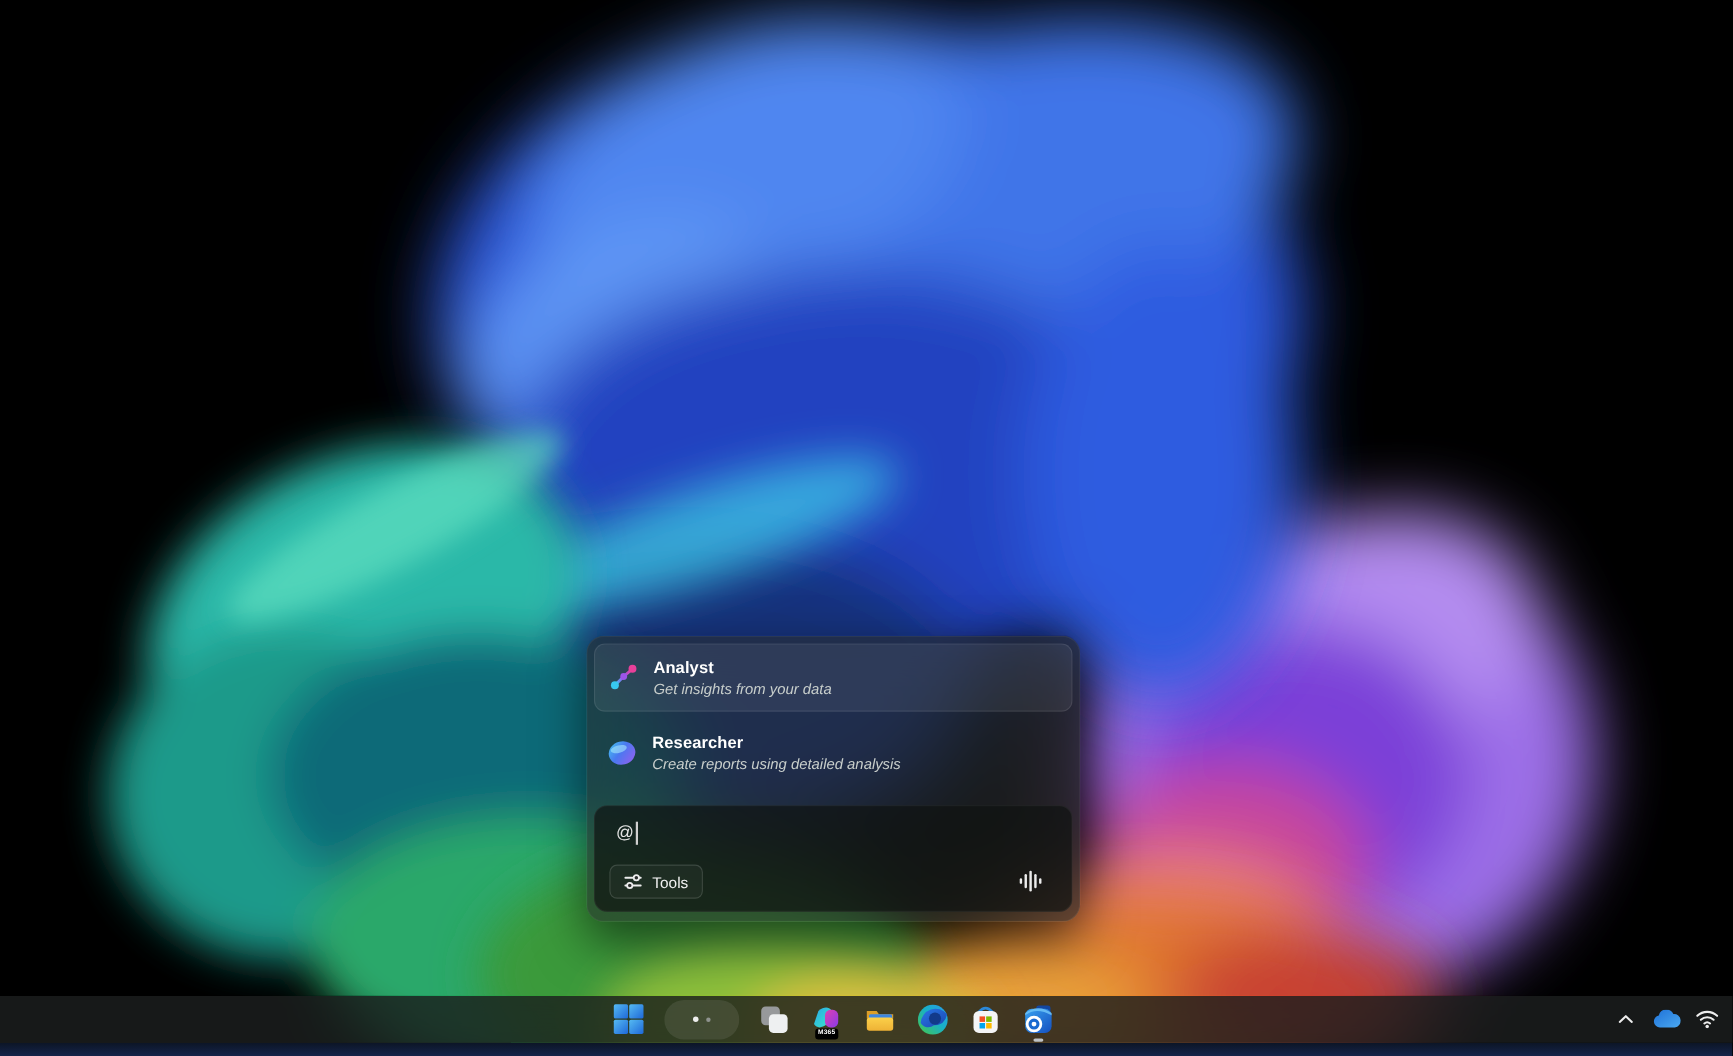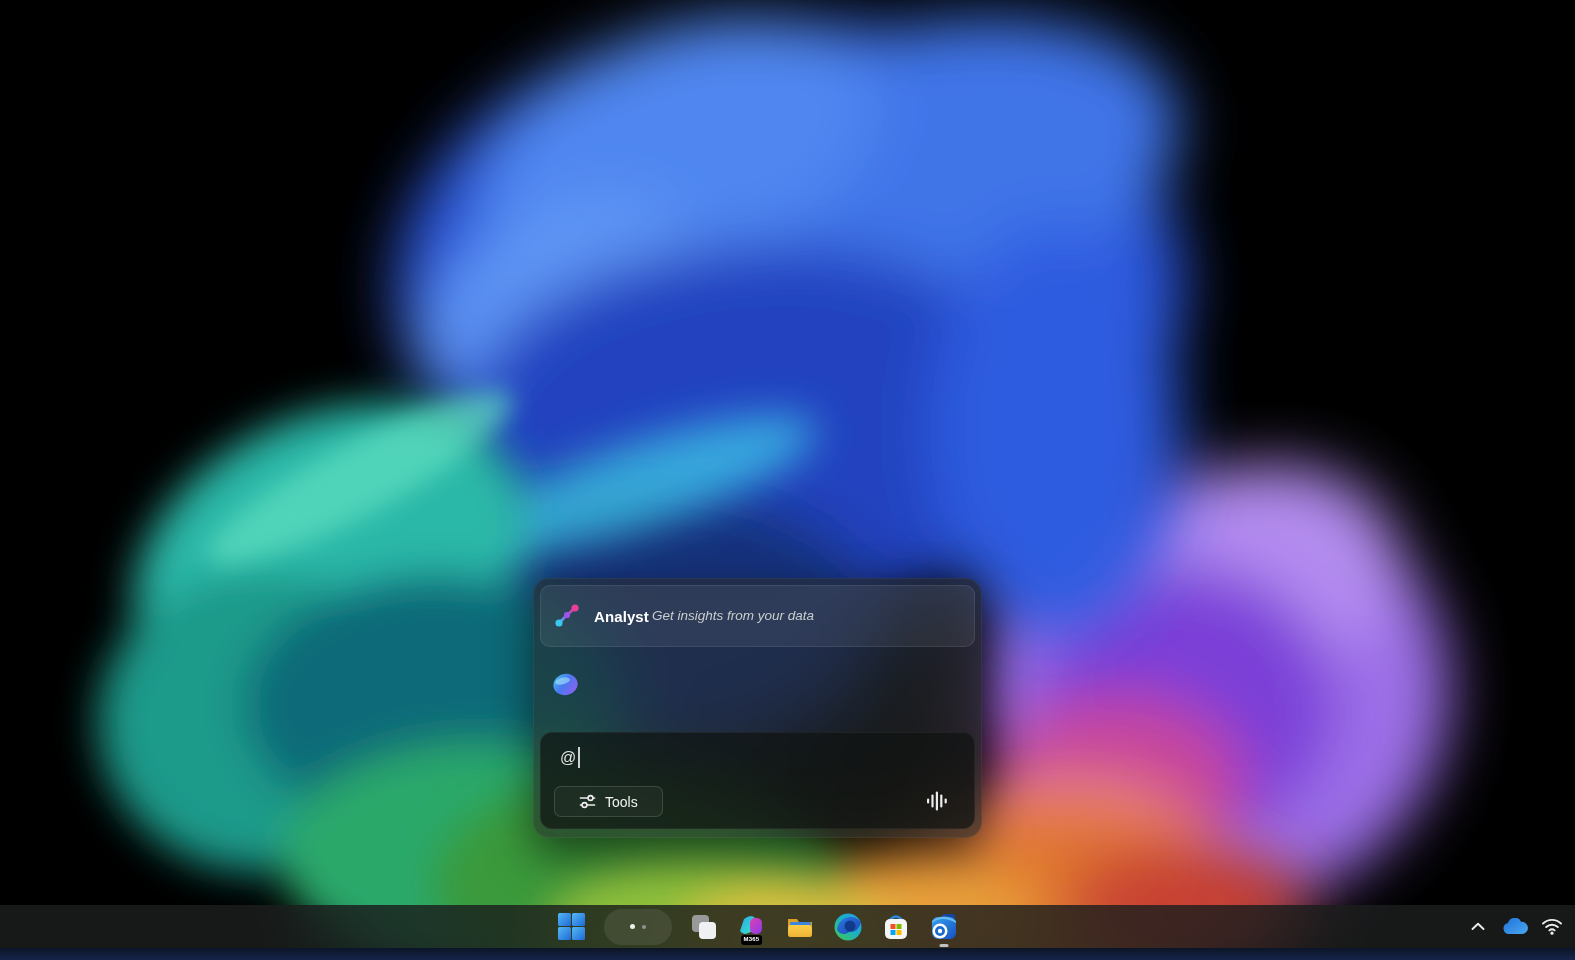--- a/index.html
+++ b/index.html
@@ -24,37 +24,37 @@
     display:flex; align-items:center; gap:14px;
     margin:6px 6px 0 6px; padding:0 12px; height:62px;
     border-radius:10px; cursor:pointer;
   }
   .suggestion-row.selected{
     background:rgba(255,255,255,0.065);
     border:1px solid rgba(255,255,255,0.09);
   }
   .suggestion-row + .suggestion-row{ height:66px; margin-top:4px; }
   .sg-icon{ width:27px; height:27px; flex:0 0 auto; display:flex; align-items:center; justify-content:center; }
-  .sg-text{ display:flex; gap:3px; }
+  .sg-text{ display:flex; flex-direction:column; gap:3px; }
   .sg-title{ color:#ffffff; font-size:15px; font-weight:700; letter-spacing:.1px; }
   .sg-sub{ color:#c9cfcc; font-size:13.5px;font-style:italic; }
 
   .input-box{
     position:absolute; left:6px; right:6px; bottom:8px; height:97px;
     border-radius:12px;
     background:rgba(16,18,17,0.70);
     border:1px solid rgba(255,255,255,0.055);
   }
   .typed-line{ position:absolute; left:19px; top:14px; display:flex; align-items:center; }
   .typed-text{ color:#e3e3e3; font-size:16px; }
   .caret{ width:1.5px; height:21px; background:#d0d0d0; margin-left:2px; }
 
   .tools-button{
     position:absolute; left:13px; bottom:11px; height:31px;
-    display:flex; align-items:center; gap:9px; padding:0 24px;
+    display:flex; align-items:center; gap:9px; padding:0 12px;
     border-radius:7px; background:rgba(255,255,255,0.035);
     border:1px solid rgba(255,255,255,0.14); cursor:pointer;
   }
   .tools-label{ color:#f2f2f2; font-size:14px; }
   .voice-btn{ position:absolute; right:25px; bottom:15px; width:24px; height:24px;
     display:flex; align-items:center; justify-content:center; cursor:pointer; }
 
   
   .taskbar{
     position:absolute; left:0; right:0; bottom:12px; height:43px;
@@ -184,20 +184,24 @@
           <linearGradient id="resgrad" x1="0" y1="0" x2="1" y2="1">
             <stop offset="0" stop-color="#45c8f0"></stop>
               <stop offset="0.45" stop-color="#4a78f0"></stop>
               <stop offset="1" stop-color="#9a5ef0"></stop>
           </linearGradient>
         </defs>
         <ellipse cx="13.5" cy="13.5" rx="12.2" ry="10.6" fill="url(#resgrad)" transform="rotate(-14 13.5 13.5)"></ellipse>
         <ellipse cx="10.5" cy="10" rx="7.5" ry="3.4" fill="#aef0ff" opacity="0.55" transform="rotate(-14 10.5 10)"></ellipse>
       </svg>
     </span>
+    <span class="sg-text">
+      <span class="sg-title">Researcher</span>
+      <span class="sg-sub">Create reports using detailed analysis</span>
+    </span>
   </div>
 
   <div class="input-box">
     <div class="typed-line">
       <span class="typed-text">@</span>
       <span class="caret"></span>
     </div>
 
     <div class="tools-button">
       <span style="display:flex;">

